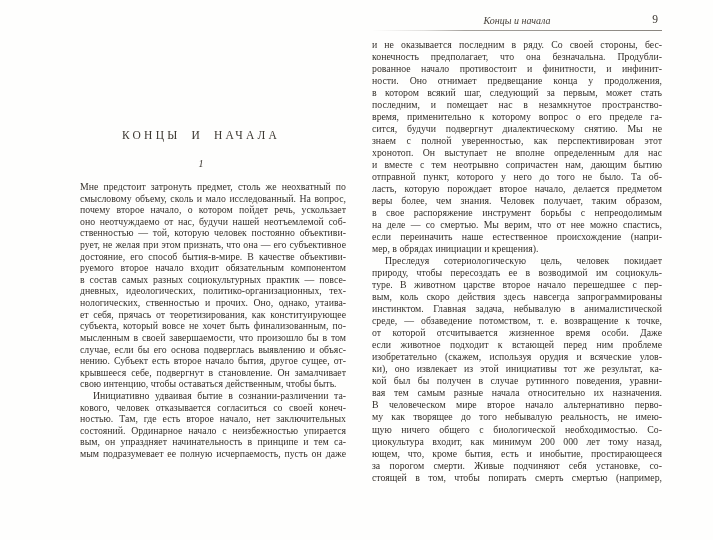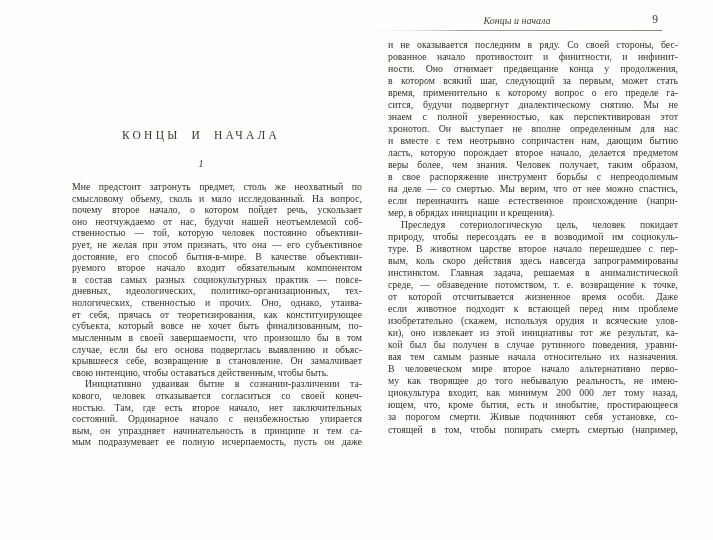--- a/index.html
+++ b/index.html
@@ -36,32 +36,32 @@
     position: absolute; top: 13px; right: 4px;
     font-size: 11.5px; color: #3b362f;
   }
   .rule {
     position: absolute; top: 30px; left: 0; width: 100%; height: 1px;
     background: linear-gradient(to right,
       rgba(92,86,78,0) 0%, rgba(92,86,78,0.18) 18%,
       rgba(92,86,78,0.55) 32%, rgba(92,86,78,0.72) 100%);
   }
 
-  .body-text { position: absolute; left: 16px; width: 290px; }
+  .body-text { position: absolute; left: 0; width: 290px; }
   .page.left  .body-text { top: 181px; }
   .page.right .body-text { top: 39px; }
 
   .line {
     font-size: 9.8px;
     text-align: justify;
     text-align-last: justify;
     overflow: hidden;
     color: #35302b;
   }
-  .page.left  .line { line-height: 11.62px; height: 11.62px; }
+  .page.left  .line { line-height: 11.62px; height: 11.62px; margin-left: 24px; }
   .page.right .line { line-height: 12.02px; height: 12.02px; }
   .line.para-end { text-align-last: left; }
   .line.indent { text-indent: 13px; }
 </style>
 </head>
 <body>
 
 <div class="book">
 
   <section class="page left">
@@ -76,67 +76,72 @@
         <div class="line">рует, не желая при этом признать, что она — его субъективное</div>
         <div class="line">достояние, его способ бытия-в-мире. В качестве объективи-</div>
         <div class="line">руемого второе начало входит обязательным компонентом</div>
         <div class="line">в состав самых разных социокультурных практик — повсе-</div>
         <div class="line">дневных, идеологических, политико-организационных, тех-</div>
         <div class="line">нологических, ственностью и прочих. Оно, однако, утаива-</div>
         <div class="line">ет себя, прячась от теоретизирования, как конституирующее</div>
         <div class="line">субъекта, который вовсе не хочет быть финализованным, по-</div>
         <div class="line">мысленным в своей завершаемости, что произошло бы в том</div>
         <div class="line">случае, если бы его основа подверглась выявлению и объяс-</div>
-        <div class="line">крывшееся себе, возвращение в становление. Он замалчивает</div>
+        <div class="line">нению. Субъект есть второе начало бытия, другое сущее, от-</div>
+        <div class="line">крывшееся себе, подвергнут в становление. Он замалчивает</div>
         <div class="line para-end">свою интенцию, чтобы оставаться действенным, чтобы быть.</div>
         <div class="line indent">Инициативно удваивая бытие в сознании-различении та-</div>
         <div class="line">кового, человек отказывается согласиться со своей конеч-</div>
         <div class="line">ностью. Там, где есть второе начало, нет заключительных</div>
         <div class="line">состояний. Ординарное начало с неизбежностью упирается</div>
         <div class="line">вым, он упраздняет начинательность в принципе и тем са-</div>
         <div class="line">мым подразумевает ее полную исчерпаемость, пусть он даже</div>
       </div>
   </section>
 
   <section class="page right">
     <header class="running-head">
       <span class="running-title">Концы и начала</span>
       <span class="page-number">9</span>
       <div class="rule"></div>
     </header>
     <div class="body-text" id="right-lines">
         <div class="line">и не оказывается последним в ряду. Со своей стороны, бес-</div>
+        <div class="line">конечность предполагает, что она безначальна. Продубли-</div>
         <div class="line">рованное начало противостоит и финитности, и инфинит-</div>
         <div class="line">ности. Оно отнимает предвещание конца у продолжения,</div>
         <div class="line">в котором всякий шаг, следующий за первым, может стать</div>
+        <div class="line">последним, и помещает нас в незамкнутое пространство-</div>
         <div class="line">время, применительно к которому вопрос о его пределе га-</div>
         <div class="line">сится, будучи подвергнут диалектическому снятию. Мы не</div>
         <div class="line">знаем с полной уверенностью, как перспективирован этот</div>
         <div class="line">хронотоп. Он выступает не вполне определенным для нас</div>
         <div class="line">и вместе с тем неотрывно сопричастен нам, дающим бытию</div>
+        <div class="line">отправной пункт, которого у него до того не было. Та об-</div>
         <div class="line">ласть, которую порождает второе начало, делается предметом</div>
         <div class="line">веры более, чем знания. Человек получает, таким образом,</div>
         <div class="line">в свое распоряжение инструмент борьбы с непреодолимым</div>
         <div class="line">на деле — со смертью. Мы верим, что от нее можно спастись,</div>
         <div class="line">если переиначить наше естественное происхождение (напри-</div>
         <div class="line para-end">мер, в обрядах инициации и крещения).</div>
         <div class="line indent">Преследуя сотериологическую цель, человек покидает</div>
         <div class="line">природу, чтобы пересоздать ее в возводимой им социокуль-</div>
         <div class="line">туре. В животном царстве второе начало перешедшее с пер-</div>
         <div class="line">вым, коль скоро действия здесь навсегда запрограммированы</div>
-        <div class="line">инстинктом. Главная задача, решаемая в анималистической</div>
+        <div class="line">инстинктом. Главная задача, небывалую в анималистической</div>
         <div class="line">среде, — обзаведение потомством, т. е. возвращение к точке,</div>
         <div class="line">от которой отсчитывается жизненное время особи. Даже</div>
         <div class="line">если животное подходит к встающей перед ним проблеме</div>
         <div class="line">изобретательно (скажем, используя орудия и всяческие улов-</div>
         <div class="line">ки), оно извлекает из этой инициативы тот же результат, ка-</div>
         <div class="line">кой был бы получен в случае рутинного поведения, уравни-</div>
         <div class="line">вая тем самым разные начала относительно их назначения.</div>
         <div class="line">В человеческом мире второе начало альтернативно перво-</div>
         <div class="line">му как творящее до того небывалую реальность, не имею-</div>
+        <div class="line">щую ничего общего с биологической необходимостью. Со-</div>
         <div class="line">циокультура входит, как минимум 200 000 лет тому назад,</div>
         <div class="line">ющем, что, кроме бытия, есть и инобытие, простирающееся</div>
         <div class="line">за порогом смерти. Живые подчиняют себя установке, со-</div>
         <div class="line">стоящей в том, чтобы попирать смерть смертью (например,</div>
       </div>
   </section>
 
 </div>
 
 </body></html>

